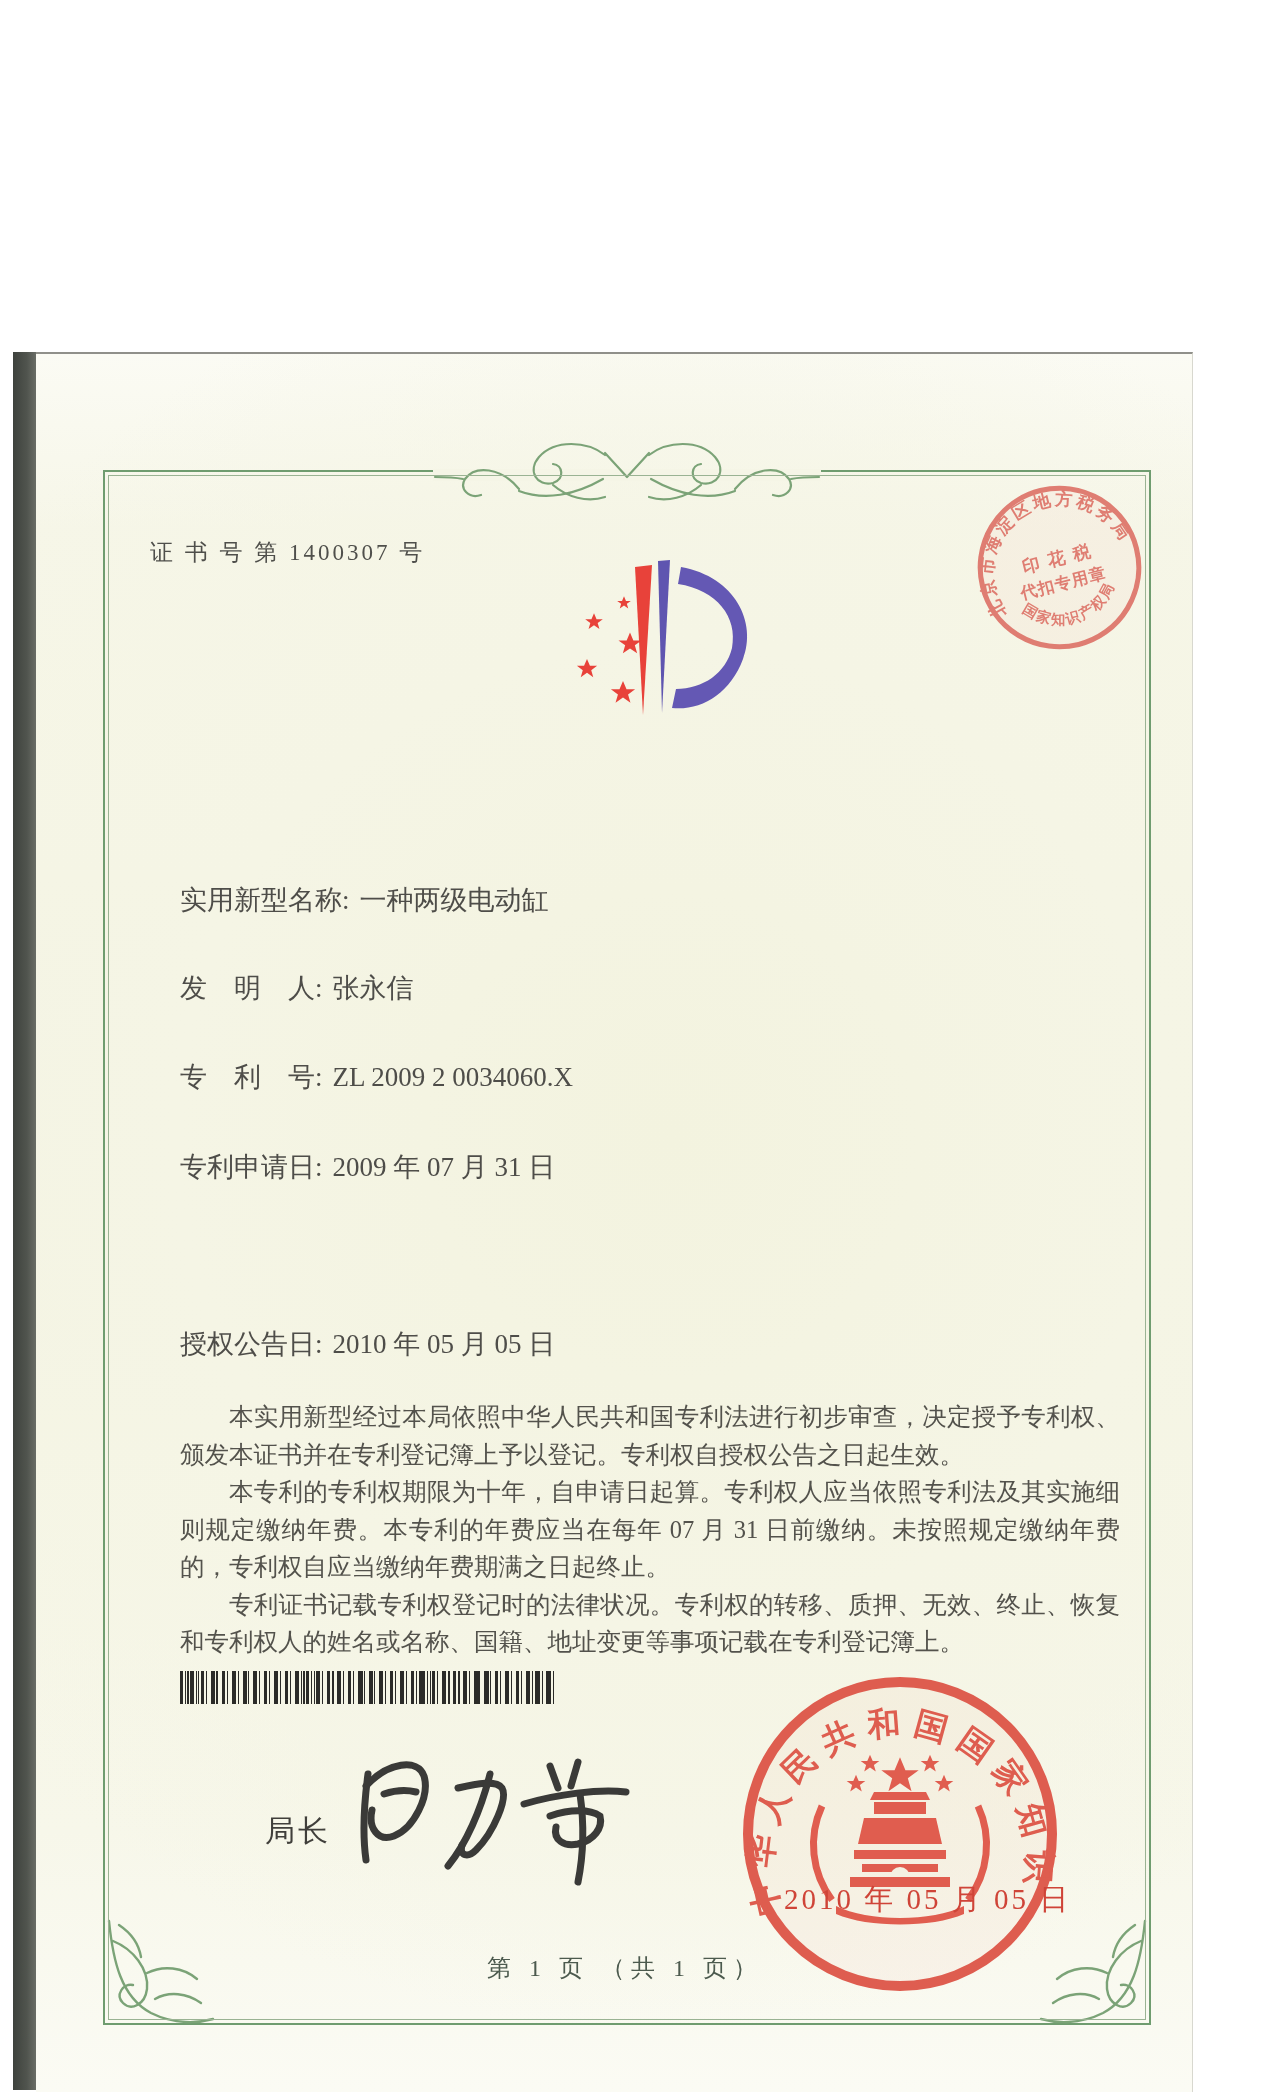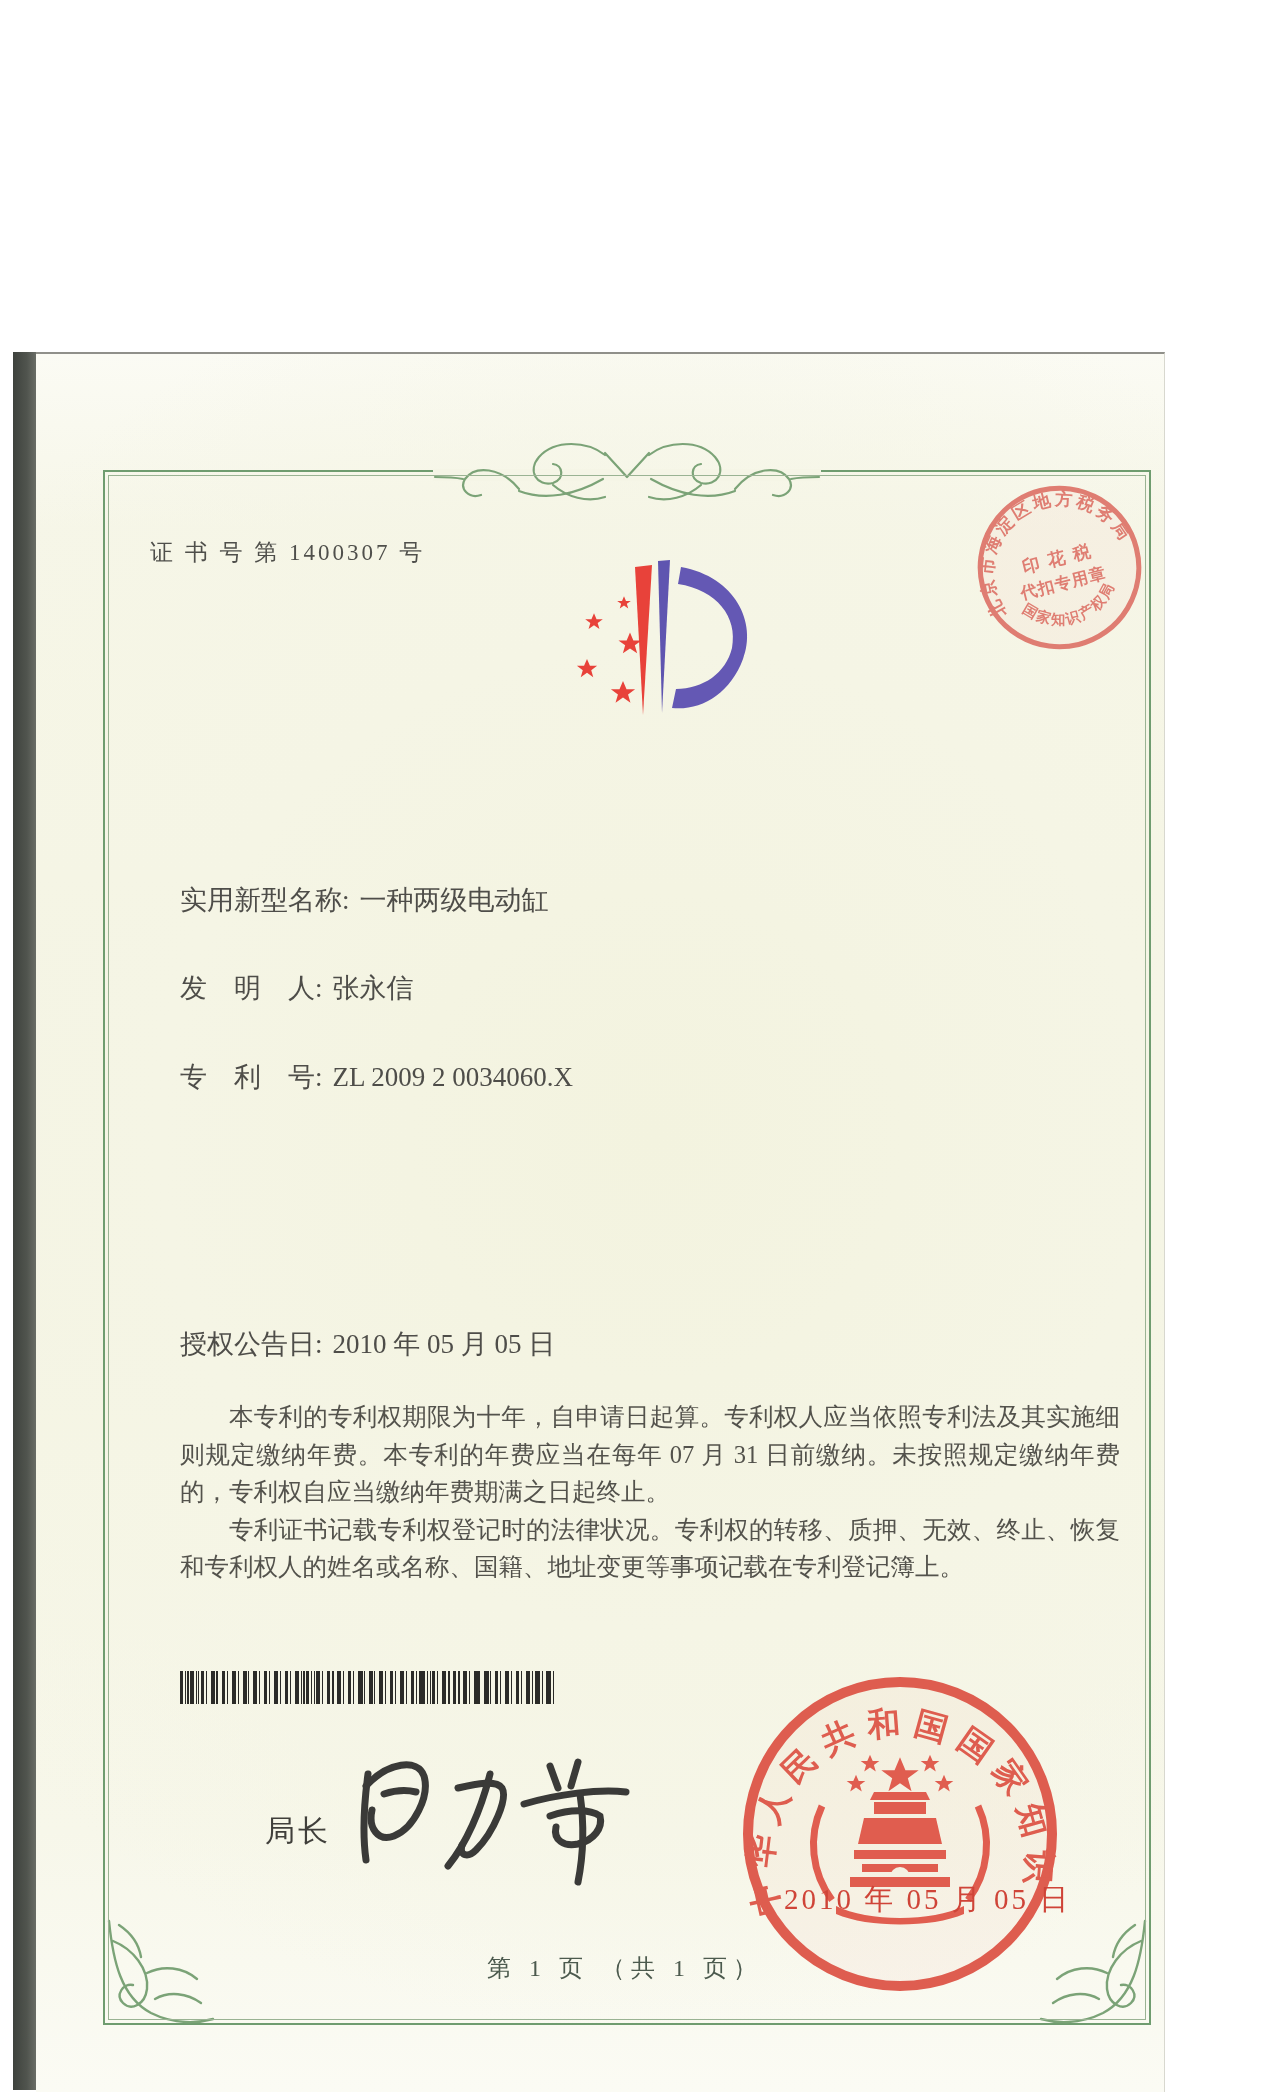--- a/index.html
+++ b/index.html
@@ -8,21 +8,21 @@
 
   
   .scan-band{position:absolute;left:13px;top:352px;width:23px;height:1738px;
     background:linear-gradient(90deg,#3e423d,#50544e 60%,#6a6d66);}
 
   
   .paper{position:absolute;left:36px;top:352px;width:1128px;height:1738px;
     background:
       radial-gradient(ellipse 900px 900px at 55% 45%, #f3f3df 0%, #f5f5e5 55%, rgba(245,245,229,0) 100%),
       linear-gradient(180deg,#fbfbf4 0%,#f6f6e8 10%,#f4f4e2 50%,#f7f7ea 85%,#fbfbf4 100%);
-    border-top:2px solid #90908a;border-right:1px solid #d8d8cf;}
+    border-top:2px solid #90908a;border-right:1px solid #d8d8cf;padding-left:28px;}
 
   
   .frame{position:absolute;left:67px;top:116px;width:1044px;height:1551px;
     border:2px solid #6f9c6f;}
   .frame::after{content:'';position:absolute;inset:3px;border:1px solid #9ab393;}
 
   .ornament{position:absolute;pointer-events:none;}
   .orn-top{left:50%;top:-45px;transform:translateX(-50%);}
   .orn-bl{left:-6px;bottom:-8px;}
   .orn-br{right:-6px;bottom:-8px;transform:scaleX(-1);}
@@ -128,25 +128,29 @@
 
     <div class="field f0">
       <span class="lbl">实用新型名称:</span><span class="val">一种两级电动缸</span>
     </div>
     <div class="field f1">
       <span class="lbl">发　明　人:</span><span class="val">张永信</span>
     </div>
     <div class="field f2">
       <span class="lbl">专　利　号:</span><span class="val">ZL 2009 2 0034060.X</span>
     </div>
+    <div class="field f3">
+      <span class="lbl">专利申请日:</span><span class="val">2009 年 07 月 31 日</span>
+    </div>
     <div class="field f5">
       <span class="lbl">授权公告日:</span><span class="val">2010 年 05 月 05 日</span>
     </div>
 
     <div class="body-text">
+      <p>本实用新型经过本局依照中华人民共和国专利法进行初步审查，决定授予专利权、颁发本证书并在专利登记簿上予以登记。专利权自授权公告之日起生效。</p>
       <p>本专利的专利权期限为十年，自申请日起算。专利权人应当依照专利法及其实施细则规定缴纳年费。本专利的年费应当在每年 07 月 31 日前缴纳。未按照规定缴纳年费的，专利权自应当缴纳年费期满之日起终止。</p>
       <p>专利证书记载专利权登记时的法律状况。专利权的转移、质押、无效、终止、恢复和专利权人的姓名或名称、国籍、地址变更等事项记载在专利登记簿上。</p>
     </div>
 
     <div class="barcode"></div>
 
     <div class="sig-label">局长</div>
 
     <svg class="sig-svg" width="310" height="160" viewBox="0 0 310 160">
       <g stroke="#3a3a38" stroke-width="7" fill="none" stroke-linecap="round">

